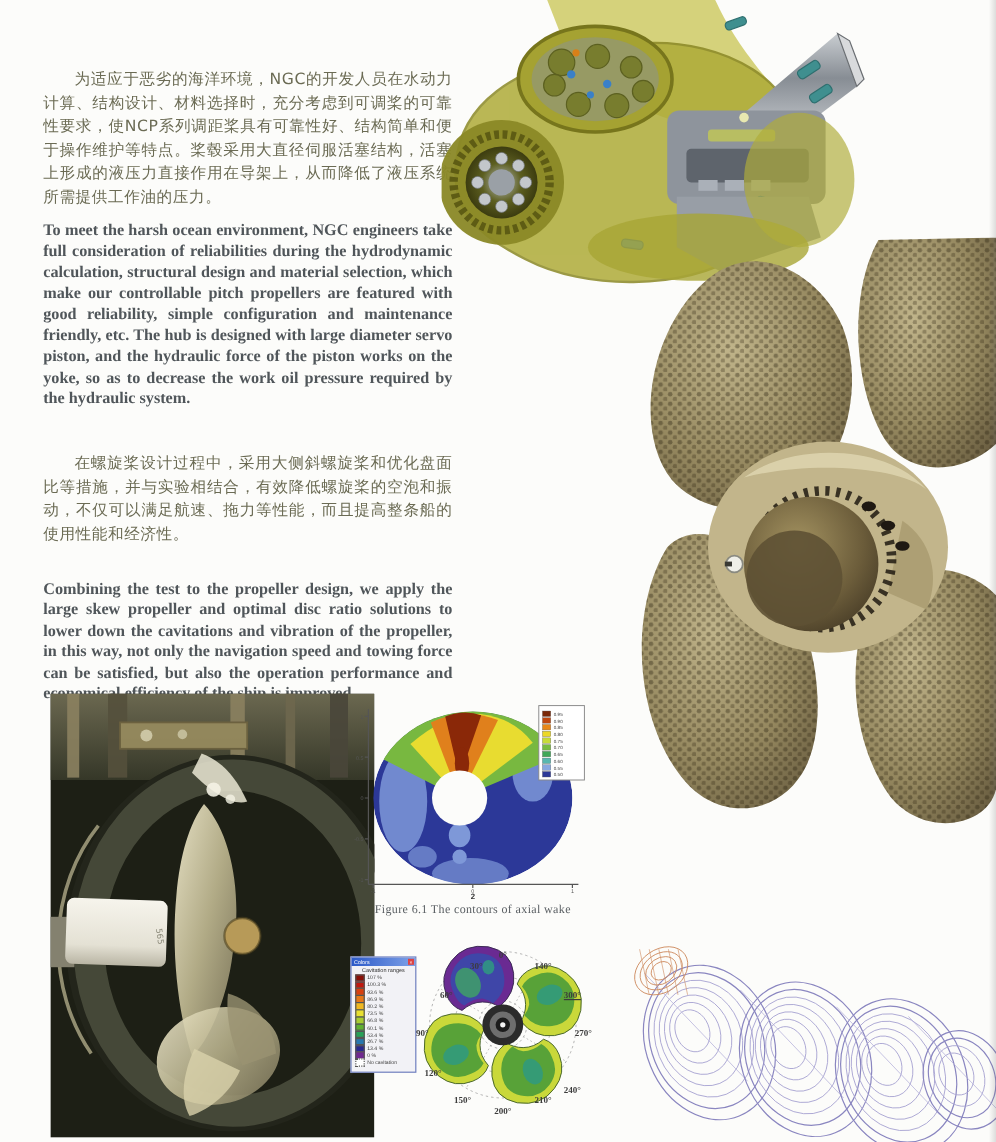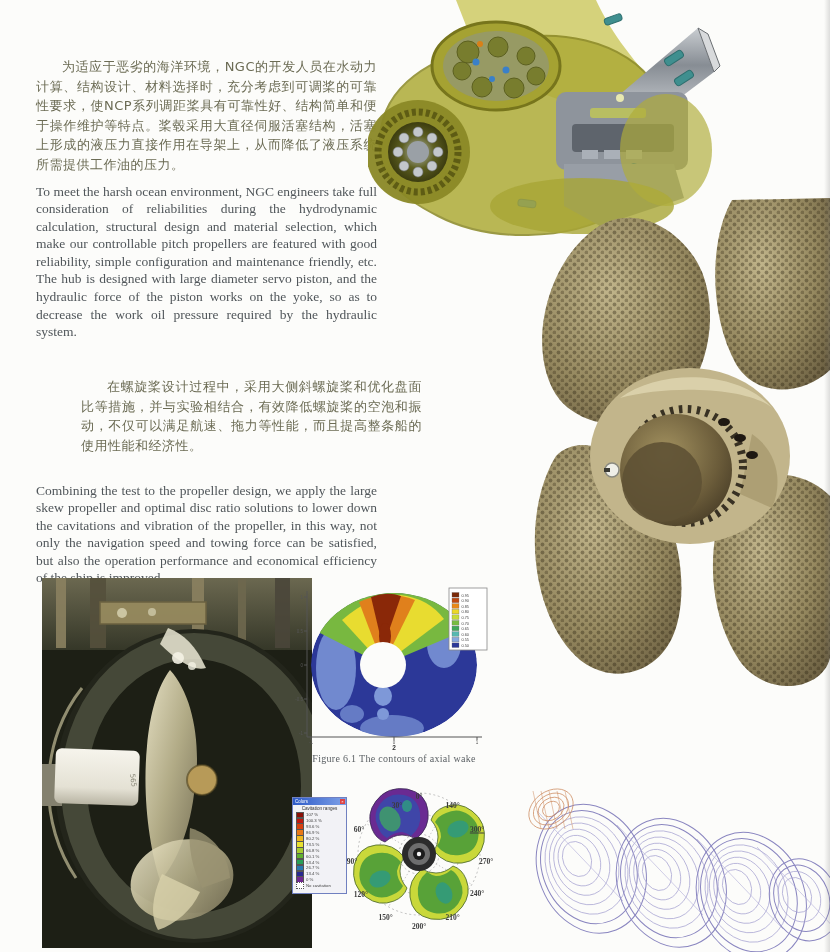--- a/index.html
+++ b/index.html
@@ -3,22 +3,22 @@
 <meta charset="utf-8">
 <style>
   html,body{margin:0;padding:0;background:#e8e8e8;}
   .page{position:relative;width:830px;height:952px;background:#fcfcfa;overflow:hidden;
         font-family:"Liberation Serif",serif;}
   .edge-right{position:absolute;right:0;top:0;width:6px;height:100%;
         background:linear-gradient(to left,rgba(110,110,110,.22),rgba(110,110,110,0));}
   .para{position:absolute;left:36px;width:341px;text-align:justify;}
   .zh{font-family:"DejaVu Sans",sans-serif;color:#6b6b54;font-size:13px;line-height:19.6px;
       text-indent:2em;letter-spacing:.5px;}
-  .en{font-family:"Liberation Serif",serif;color:#50565a;font-size:13.5px;line-height:17.6px;}
-  #zh1{top:44px;} #en1{top:169px;} #zh2{top:364px;margin-left:45px;} #en2{top:468px;}
+  .en{font-family:"Liberation Serif",serif;color:#50565a;font-size:13.5px;line-height:17.6px;font-weight:bold;}
+  #zh1{top:44px;} #en1{top:169px;} #zh2{top:364px;} #en2{top:468px;}
   .imgbox{position:absolute;}
   #cad-box{left:368px;top:0;width:462px;height:238px;}
   #bronze-box{left:500px;top:198px;width:330px;height:527px;}
   #cav-box{left:42px;top:578px;width:270px;height:370px;}
   #wake-box{left:292px;top:586px;width:198px;height:164px;}
   #wake-caption{position:absolute;left:296px;top:753px;width:196px;text-align:center;
       font-size:10px;color:#5a5f63;letter-spacing:.3px;}
   #polar-box{left:290px;top:781px;width:214px;height:171px;}
   #wire-box{left:505px;top:763px;width:325px;height:189px;}
   .ang{position:absolute;transform:translate(-50%,-50%);
@@ -402,27 +402,27 @@
               <span class="lv">0 %</span>
             </div>
             <div class="lrow">
               <span class="sw" style="background: rgb(255, 255, 255); border-style: dotted;"></span>
               <span class="lv">No cavitation</span>
             </div>
           </div>
       </div>
     <span class="ang" style="left: 129px; top: 15px;">0°</span>
         <span class="ang" style="left: 107px; top: 23.7083px;">30°</span>
-        <span class="ang" style="left: 69px; top: 47.5px;">60°</span>
+        <span class="ang" style="left: 82px; top: 47.5px;">60°</span>
         <span class="ang" style="left: 62px; top: 80px;">90°</span>
         <span class="ang" style="left: 70.9763px; top: 112.5px;">120°</span>
         <span class="ang" style="left: 95.5px; top: 136.292px;">150°</span>
         <span class="ang" style="left: 129px; top: 145px;">200°</span>
         <span class="ang" style="left: 162.5px; top: 136.292px;">210°</span>
-        <span class="ang" style="left: 187.024px; top: 112px;">240°</span>
+        <span class="ang" style="left: 187.024px; top: 127px;">240°</span>
         <span class="ang" style="left: 196px; top: 80px;">270°</span>
         <span class="ang" style="left: 187.024px; top: 47.5px; text-decoration: underline;">300°</span>
         <span class="ang" style="left: 162.5px; top: 23.7083px;">140°</span>
       </div>
   </div>
 
   <div class="imgbox" id="wire-box">
     <svg id="wire-svg" width="325" height="189" viewBox="0 0 325 189">
         <ellipse cx="72" cy="96" rx="14" ry="18" fill="none" stroke="#a8a4d2" stroke-width="0.7" transform="rotate(-22 72 96)"></ellipse>
         <ellipse cx="73.6" cy="98.4" rx="20.5" ry="26" fill="none" stroke="#a8a4d2" stroke-width="0.7" transform="rotate(-22 72 96)"></ellipse>

